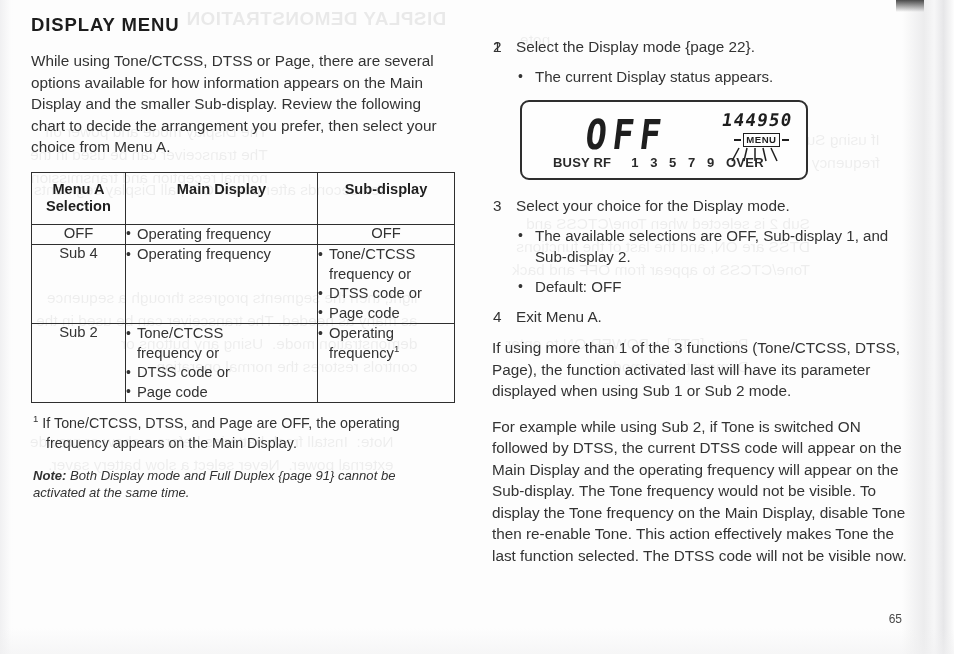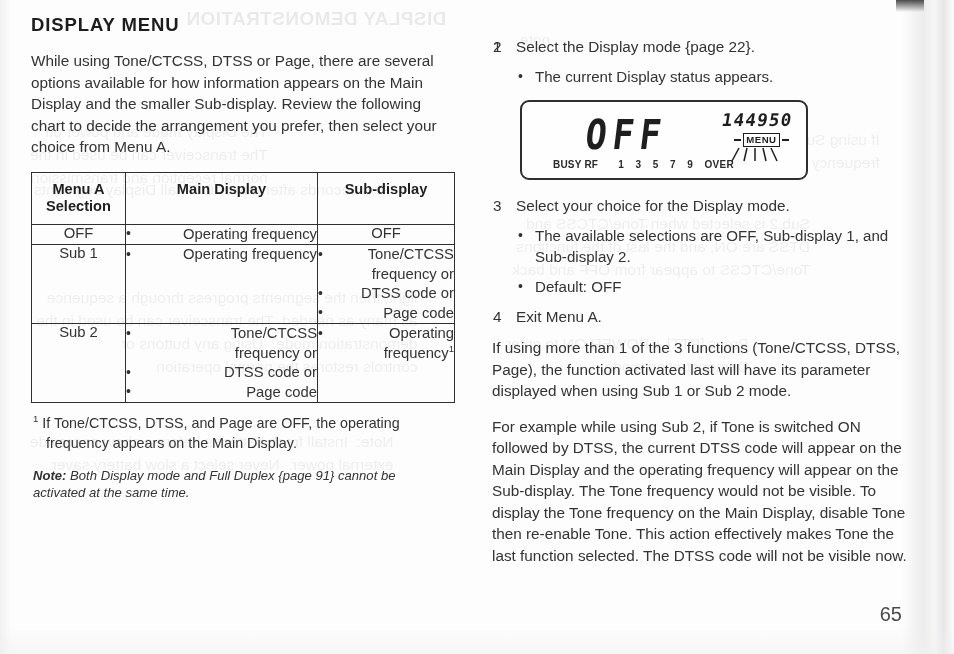--- a/index.html
+++ b/index.html
@@ -141,21 +141,20 @@
     color: #1f1f1f;
   }
   .cell-center {
     text-align: center;
     font-size: 14.8px;
     padding: 9px 4px 10px 4px;
     color: #333;
   }
   .cell-list {
     padding: 8px 6px 9px 10px;
-    text-align: right;
   }
   .cell-list ul {
     margin: 0;
     padding: 0;
     list-style: none;
   }
   .cell-list li {
     font-size: 14.8px;
     line-height: 19.5px;
     color: #333;
@@ -304,35 +303,35 @@
   .lcd-blink {
     position: absolute;
     right: 24px; top: 45px;
     width: 56px; height: 15px;
   }
   .lcd-scale {
     position: absolute;
     left: 31px; bottom: 8px;
     display: flex;
     align-items: baseline;
-    font-size: 10px;
+    font-size: 13px;
     font-weight: bold;
     color: #2a2a2a;
     letter-spacing: 0.2px;
     margin-top: 40px;
   }
   .lcd-scale .busy { margin-right: 20px; }
   .lcd-scale .tick { margin-right: 11.5px; }
   .lcd-scale .over { letter-spacing: 0.3px; }
 
   
   .page-num {
     position: absolute;
     right: 52px; bottom: 28px;
-    font-size: 20px;
+    font-size: 12px;
     color: #4a4a4a;
   }
 </style>
 </head>
 <body>
 
 <div id="page">
 
   <div class="bleed bleed-heading">DISPLAY DEMONSTRATION</div>
   <div class="bleed bleed-block bleed-b1">The Display mode and power off
@@ -377,21 +376,21 @@
           <td class="cell-center">OFF</td>
           <td class="cell-list">
             <ul>
               <li class="bullet">Operating frequency</li>
             </ul>
           </td>
           <td class="cell-center">OFF</td>
         </tr>
 
         <tr>
-          <td class="cell-center">Sub 1</td>
+          <td class="cell-center">Sub 4</td>
           <td class="cell-list">
             <ul>
               <li class="bullet">Operating frequency</li>
             </ul>
           </td>
           <td class="cell-list">
             <ul>
               <li class="bullet">Tone/CTCSS</li>
               <li class="cont">frequency or</li>
               <li class="bullet">DTSS code or</li>

